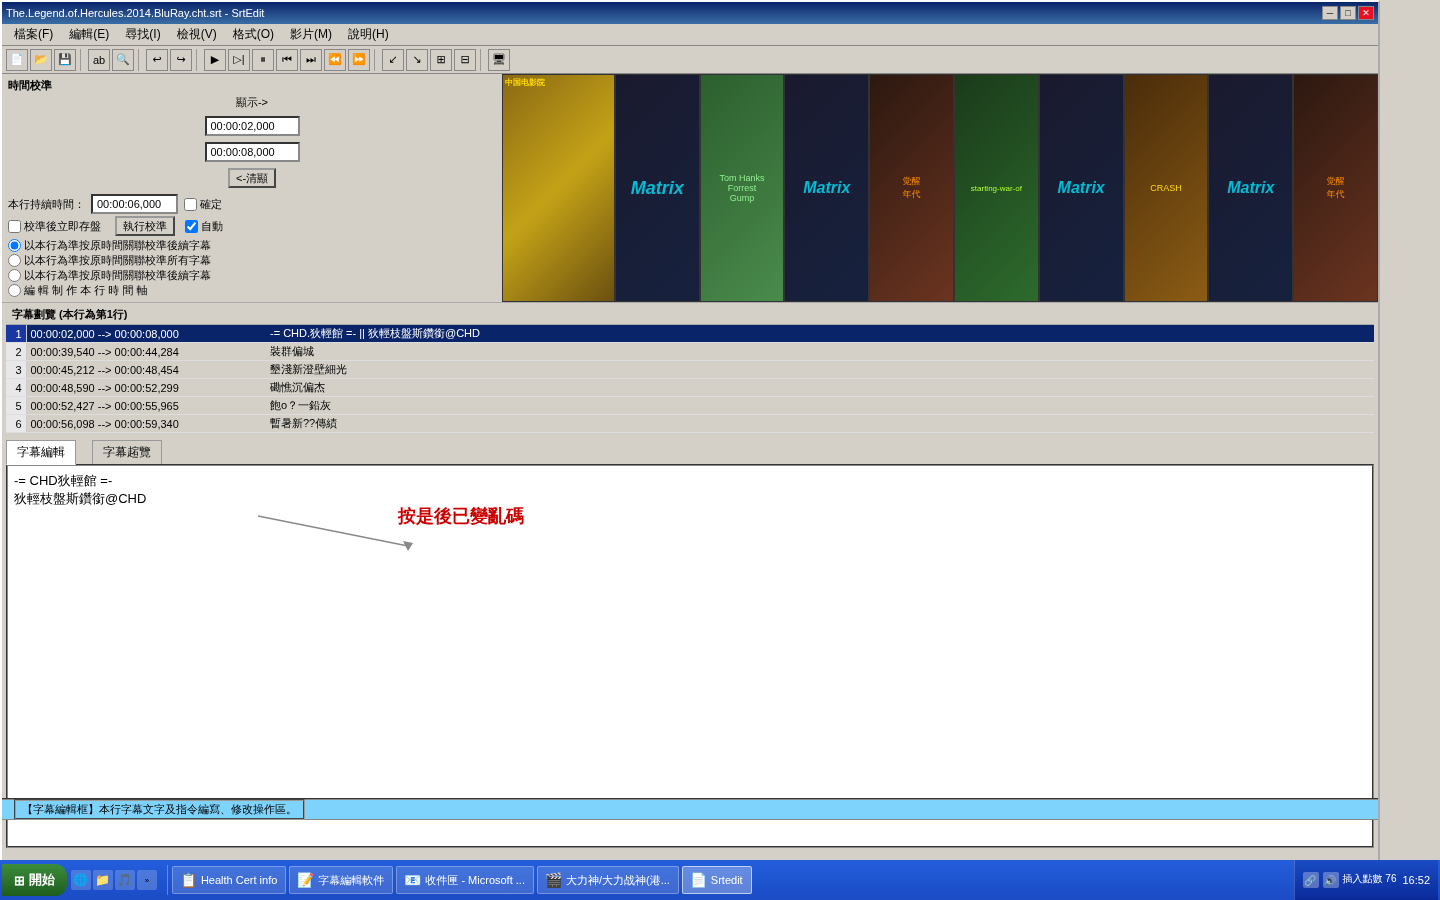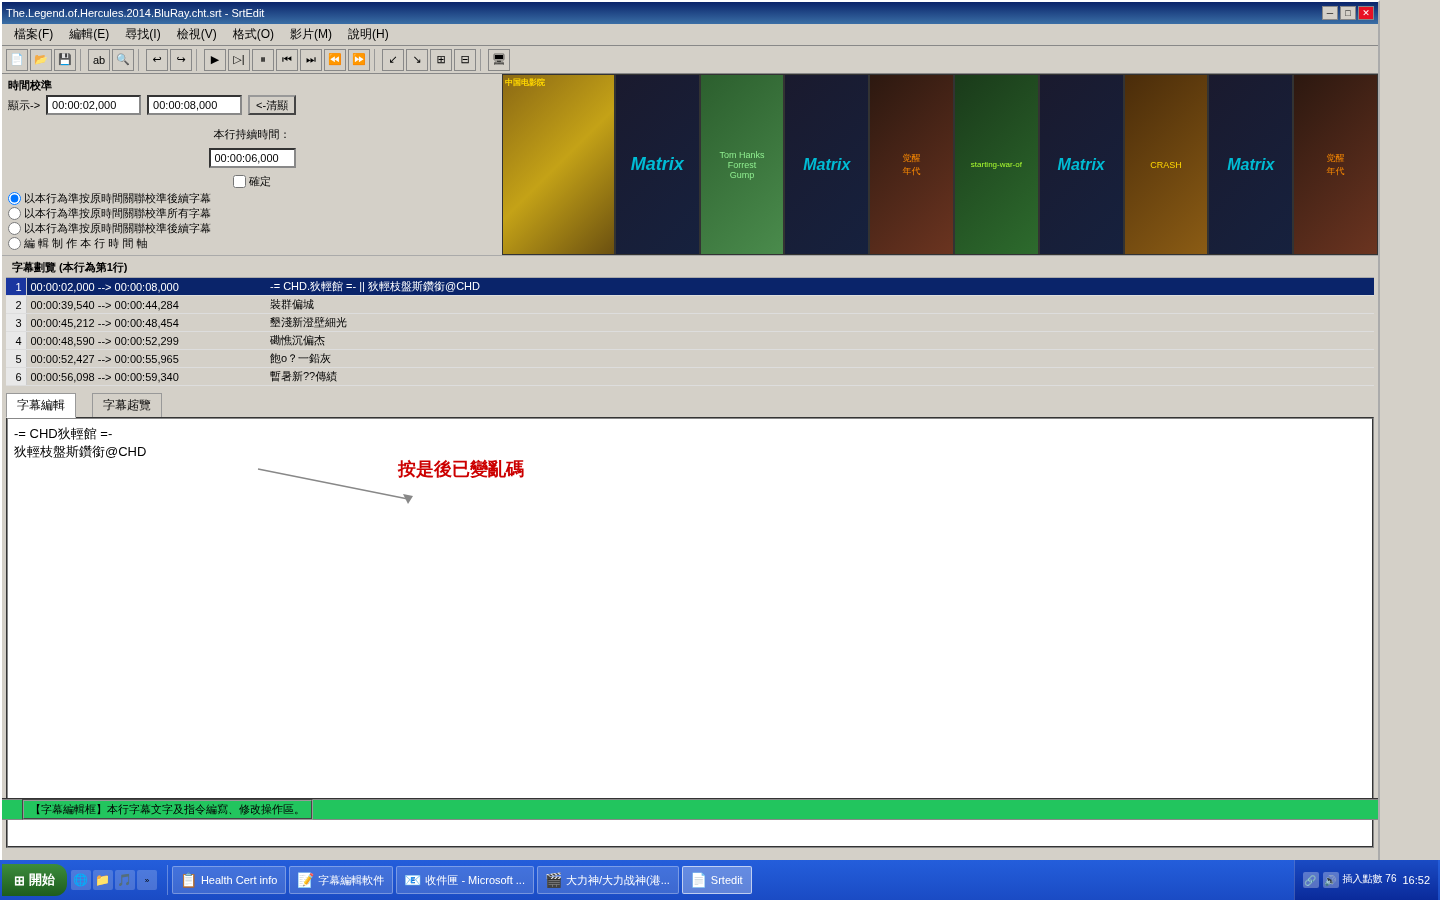--- a/index.html
+++ b/index.html
@@ -153,26 +153,26 @@
       z-index: 1;
     }
 
     
     .status-bar {
       position: absolute;
       bottom: 40px;
       left: 0;
       right: 0;
       height: 22px;
-      background: #22c55e;
+      background: #7dd3fc;
       border-top: 2px groove #888;
       border-bottom: 1px solid #888;
       display: flex;
       align-items: center;
-      padding: 0 20px;
+      padding: 0 12px;
       font-size: 11px;
     }
     .status-border {
       border: 2px groove #999;
       padding: 1px 6px;
       font-size: 11px;
     }
 
     
     .taskbar {
@@ -319,32 +319,43 @@
     <div class="tb-separator"></div>
     <div class="tb-btn">🖥</div>
   </div>
 
   <div style="display:flex; background:#d4d0c8; border-bottom: 1px solid #aaa;">
 
     <div style="width:500px; padding:4px 6px;">
       <div class="time-row">
         <span class="time-label">時間校準</span>
       </div>
-      <div class="time-row" style="margin-top:2px;">
+      <div class="time-row" style="margin-top:2px;flex-direction:column;">
         <span style="font-size:11px;">顯示-&gt;</span>
         <input type="text" class="time-input" style="width: 95px; font-size: 11px;" value="00:00:02,000">
         <input type="text" class="time-input" style="width: 95px; font-size: 11px;" value="00:00:08,000">
         <button class="time-btn">&lt;-清顯</button>
       </div>
-      <div class="time-row" style="margin-top:12px;flex-direction:column;">
+      <div class="time-row" style="margin-top:6px;">
         <span style="font-size:11px;">本行持續時間：</span>
         <input type="text" class="time-input" style="width: 87px; font-size: 11px;" value="00:00:06,000">
         <label class="checkbox-label">
           <input type="checkbox" style="">
           <span>確定</span>
+        </label>
+      </div>
+      <div class="time-row" style="margin-top:2px;">
+        <label class="checkbox-label">
+          <input type="checkbox" style="">
+          <span>校準後立即存盤</span>
+        </label>
+        <button class="time-btn" style="margin-left:8px;">執行校準</button>
+        <label class="checkbox-label" style="margin-left:4px;">
+          <input type="checkbox" checked="" style="">
+          <span>自動</span>
         </label>
       </div>
 
       <div style="margin-top:2px;">
         <label class="radio-option">
           <input type="radio" name="calibrate_opt" checked="" style="">
           <span>以本行為準按原時間關聯校準後續字幕</span>
         </label>
         <label class="radio-option">
           <input type="radio" name="calibrate_opt" style="">

